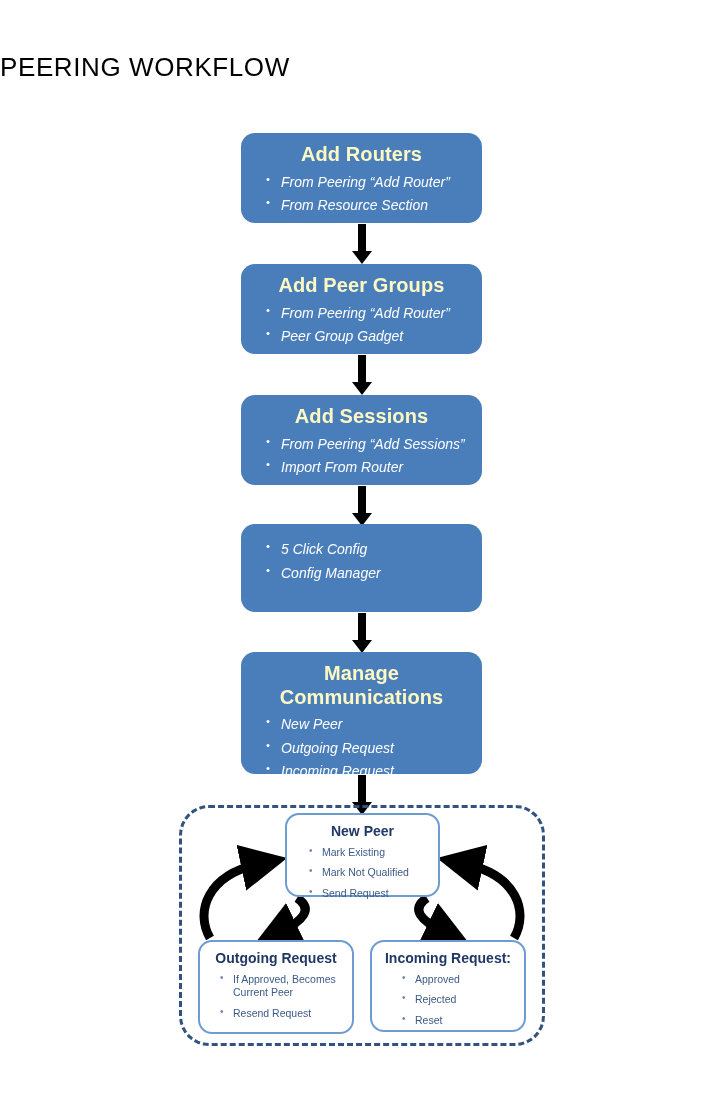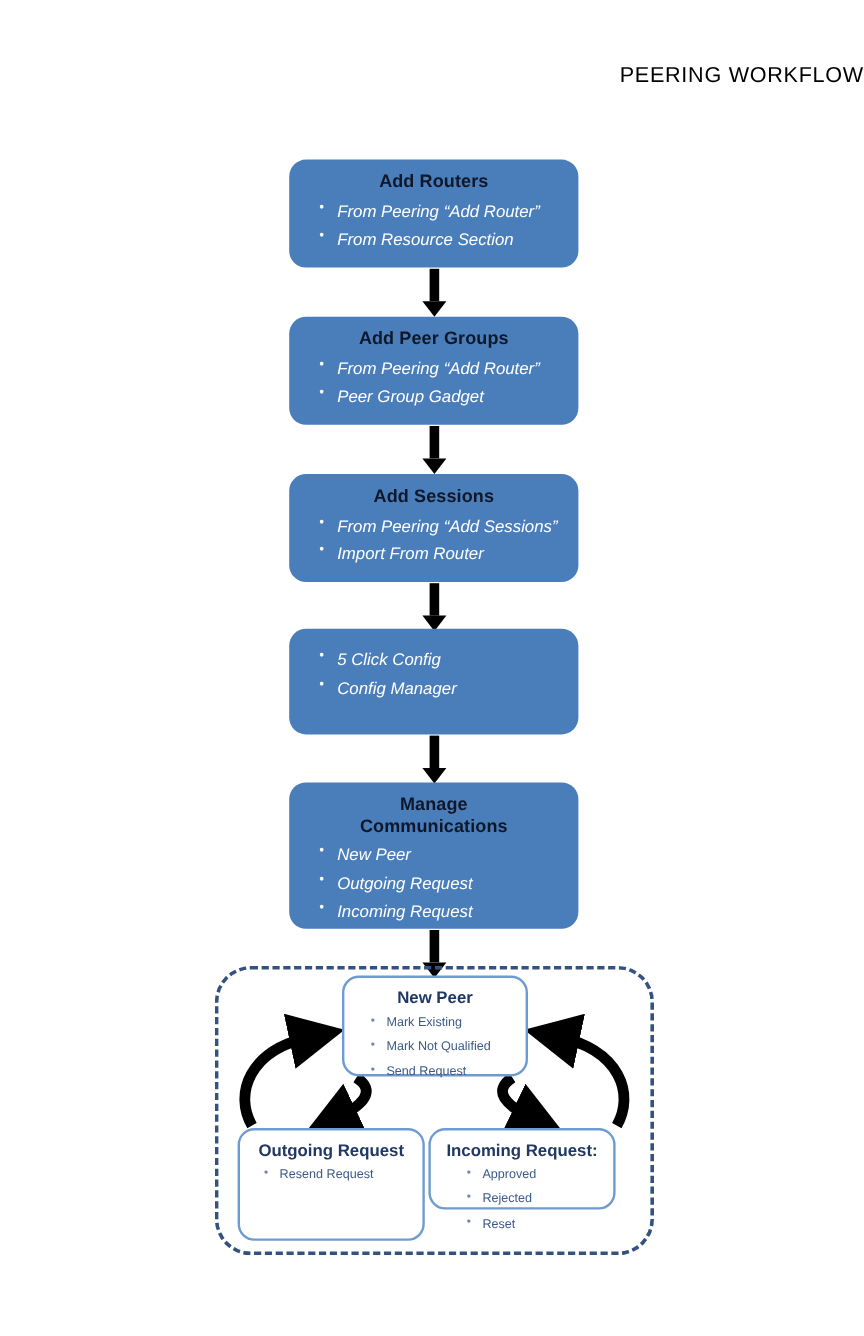--- a/index.html
+++ b/index.html
@@ -19,42 +19,42 @@
     position: absolute;
     inset: 0;
   }
 
   
   .page-title {
     position: absolute;
     left: 0;
     top: 52px;
     width: 720px;
-    text-align: right;
-    font-size: 18px;
+    text-align: left;
+    font-size: 26px;
     font-weight: 400;
     letter-spacing: 0.6px;
     color: #000000;
     font-family: "Liberation Sans", "DejaVu Sans", sans-serif;
   }
 
   
   .flow-box {
     position: absolute;
     left: 241px;
     width: 241px;
     background: #4a7ebb;
     border-radius: 14px;
     box-sizing: border-box;
     padding: 10px 0 8px 0;
   }
   .flow-box .box-title {
-    color: #0f172a;
+    color: #fef9c3;
     font-weight: bold;
-    font-size: 15px;
+    font-size: 20px;
     text-align: center;
     line-height: 1.18;
     padding: 0 10px;
     letter-spacing: 0.1px;
   }
   .flow-box ul {
     list-style: none;
     margin: 7px 0 0 0;
     padding: 0 0 0 24px;
   }
@@ -149,21 +149,21 @@
     font-size: 10px;
     color: #6e86ad;
   }
 
   #box-new-peer { left: 285px; top: 813px; width: 155px; height: 84px; }
   #box-new-peer ul { padding-left: 20px; }
 
   #box-outgoing { left: 198px; top: 940px; width: 156px; height: 94px; }
   #box-outgoing ul { padding-left: 18px; }
 
-  #box-incoming { left: 357px; top: 940px; width: 156px; height: 68px; }
+  #box-incoming { left: 370px; top: 940px; width: 156px; height: 92px; }
   #box-incoming ul { padding-left: 28px; }
 
   
   #curved-arrows {
     position: absolute;
     left: 179px;
     top: 805px;
     width: 366px;
     height: 241px;
     overflow: visible;
@@ -267,20 +267,21 @@
     <ul>
       <li>Mark Existing</li>
       <li>Mark Not Qualified</li>
       <li>Send Request</li>
     </ul>
   </div>
 
   <div class="sub-box" id="box-outgoing">
     <div class="box-title">Outgoing Request</div>
     <ul>
+      <li>If Approved, Becomes Current Peer</li>
       <li>Resend Request</li>
     </ul>
   </div>
 
   <div class="sub-box" id="box-incoming">
     <div class="box-title">Incoming Request:</div>
     <ul>
       <li>Approved</li>
       <li>Rejected</li>
       <li>Reset</li>

